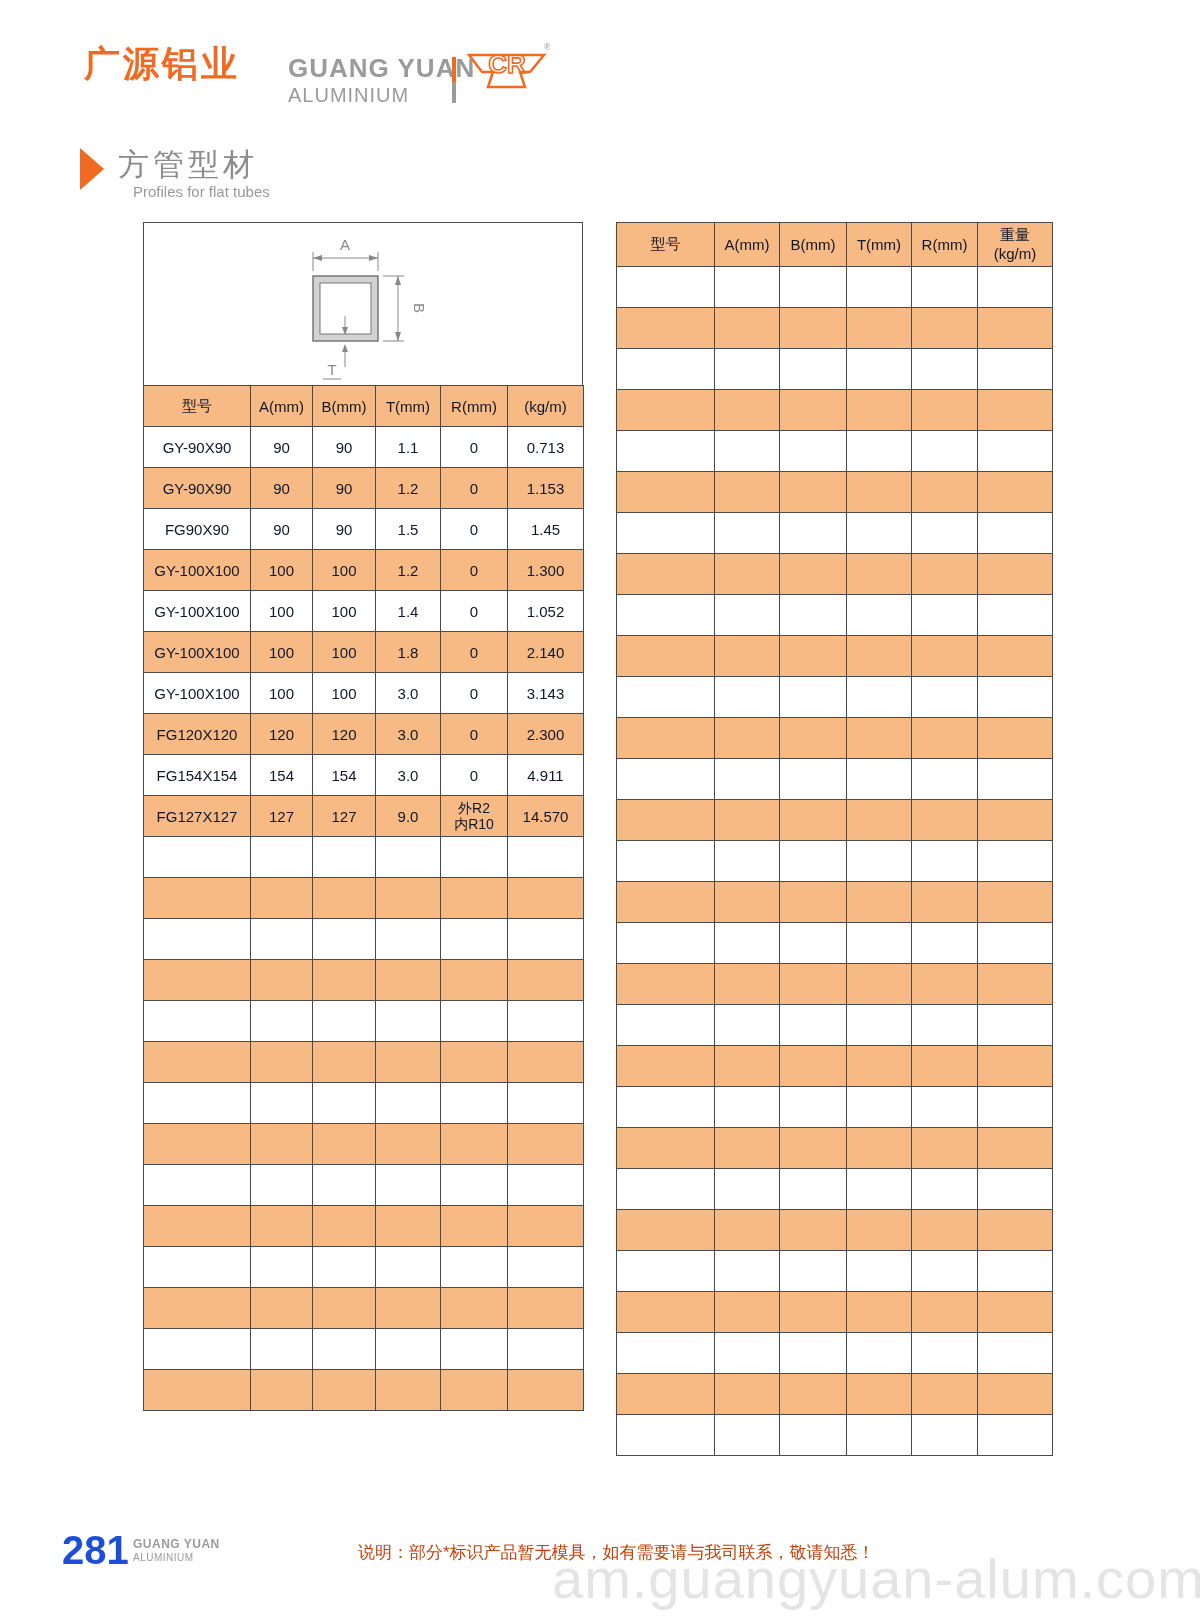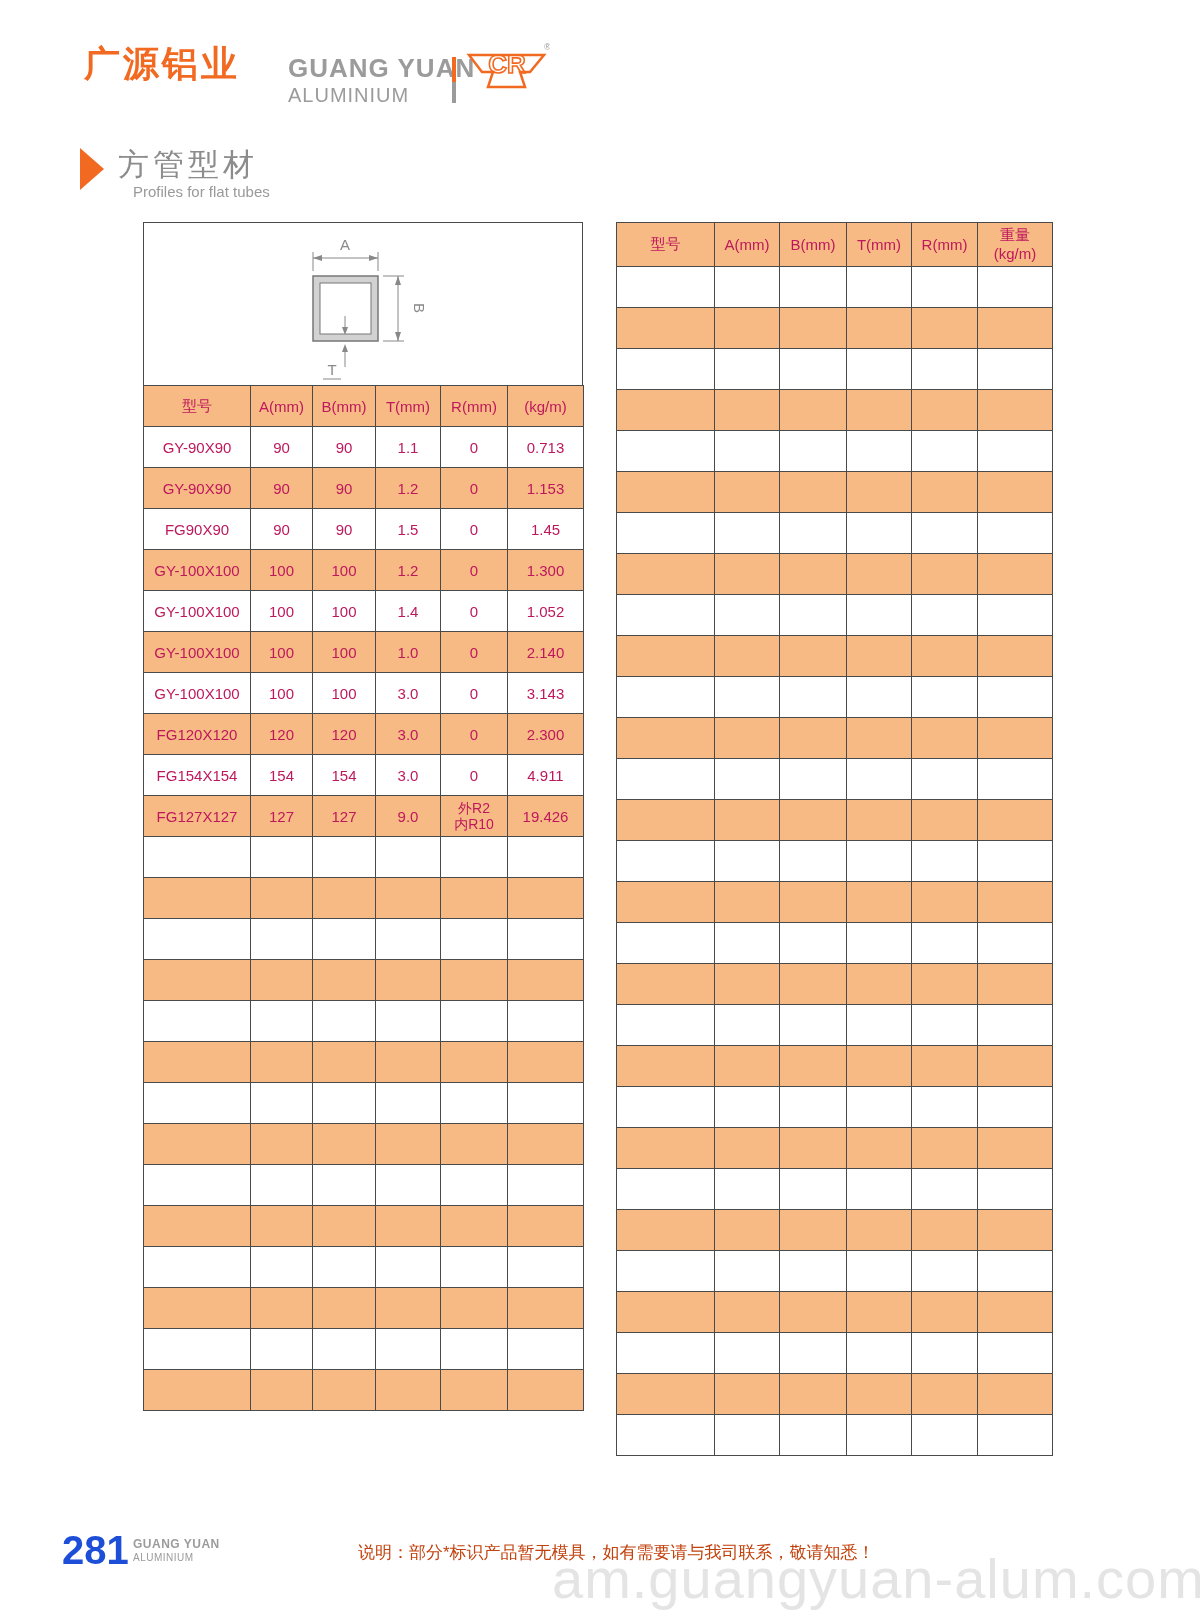--- a/index.html
+++ b/index.html
@@ -20,21 +20,21 @@
   .section-triangle{position:absolute;left:80px;top:148px;width:0;height:0;
     border-left:24px solid #F26A21;border-top:21px solid transparent;border-bottom:21px solid transparent;}
   .section-title-cn{position:absolute;left:118px;top:144px;font-size:31px;font-weight:500;
     color:#8C8C8C;letter-spacing:4px;}
   .section-title-en{position:absolute;left:133px;top:183px;font-size:15px;color:#999;}
   
   .diagram-box{position:absolute;left:143px;top:222px;width:440px;height:163px;
     border:1px solid #4a4a4a;border-bottom:none;box-sizing:border-box;}
   
   table.spec{position:absolute;border-collapse:collapse;table-layout:fixed;
-    font-size:15px;color:#be185d;}
+    font-size:15px;color:#0f172a;}
   table.spec td{border:1px solid #4a4a4a;text-align:center;vertical-align:middle;
     padding:0;height:40px;overflow:hidden;}
   table.spec thead td{background:#F7BA84;}
   table.spec tbody tr:nth-child(even) td{background:#F7BA84;}
   table.left-table{left:143px;top:385px;width:440px;}
   table.right-table{left:616px;top:222px;width:436px;}
   table.right-table thead td{height:43px;}
   td.two-line{white-space:pre-line;line-height:1.15;font-size:14px;}
   .hdr-line{display:block;line-height:1.25;}
   
@@ -155,21 +155,21 @@
         <td>100</td>
         <td>100</td>
         <td>1.4</td>
         <td>0</td>
         <td>1.052</td>
       </tr>
       <tr>
         <td>GY-100X100</td>
         <td>100</td>
         <td>100</td>
-        <td>1.0</td>
+        <td>1.8</td>
         <td>0</td>
         <td>2.140</td>
       </tr>
       <tr>
         <td>GY-100X100</td>
         <td>100</td>
         <td>100</td>
         <td>3.0</td>
         <td>0</td>
         <td>3.143</td>
@@ -190,21 +190,21 @@
         <td>0</td>
         <td>4.911</td>
       </tr>
       <tr>
         <td>FG127X127</td>
         <td>127</td>
         <td>127</td>
         <td>9.0</td>
         <td class="two-line">外R2
 内R10</td>
-        <td>19.426</td>
+        <td>14.570</td>
       </tr>
     <tr>
           <td></td>
           <td></td>
           <td></td>
           <td></td>
           <td></td>
           <td></td>
         </tr>
         <tr>

